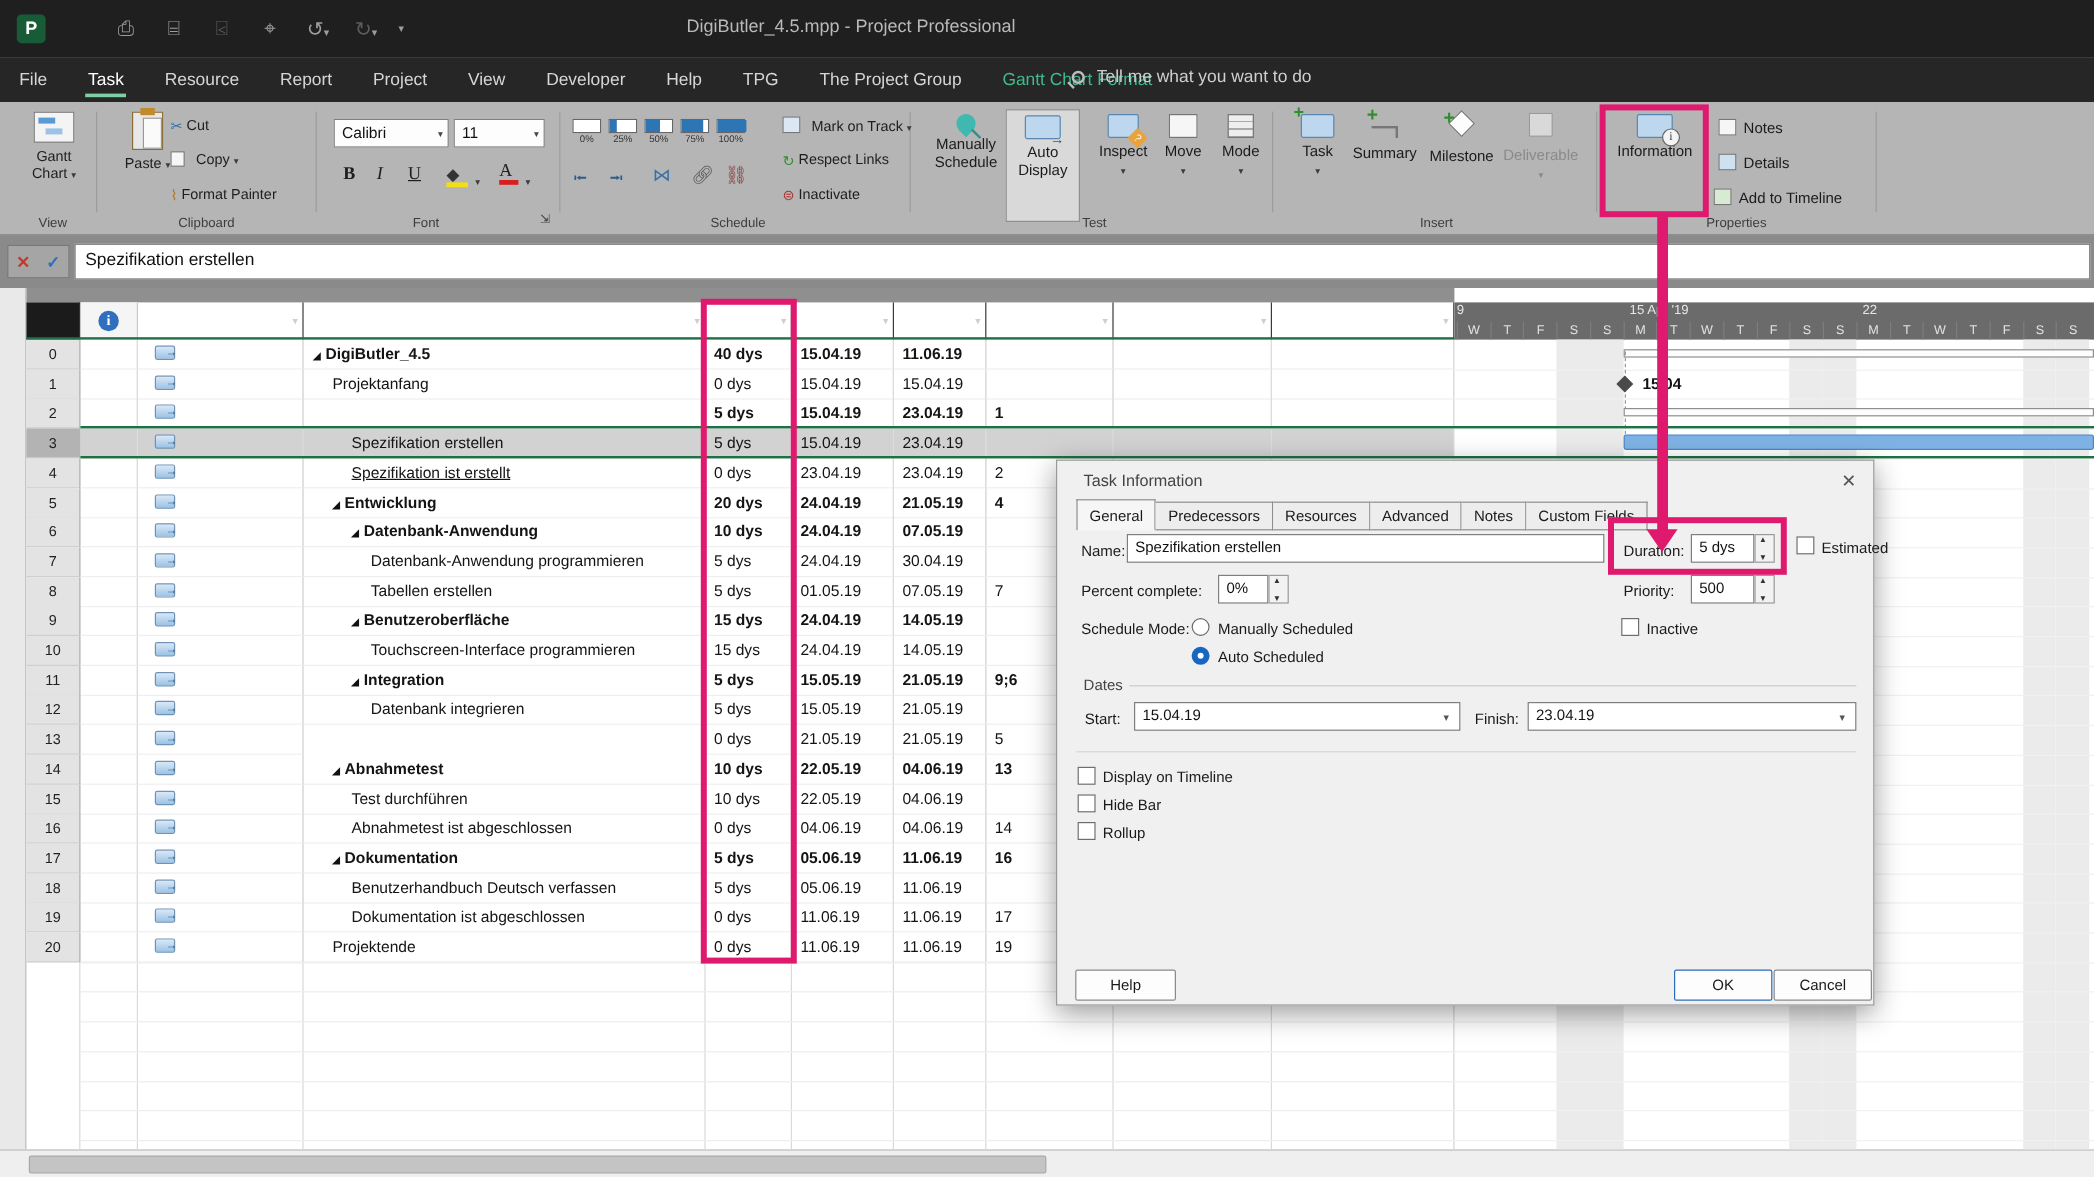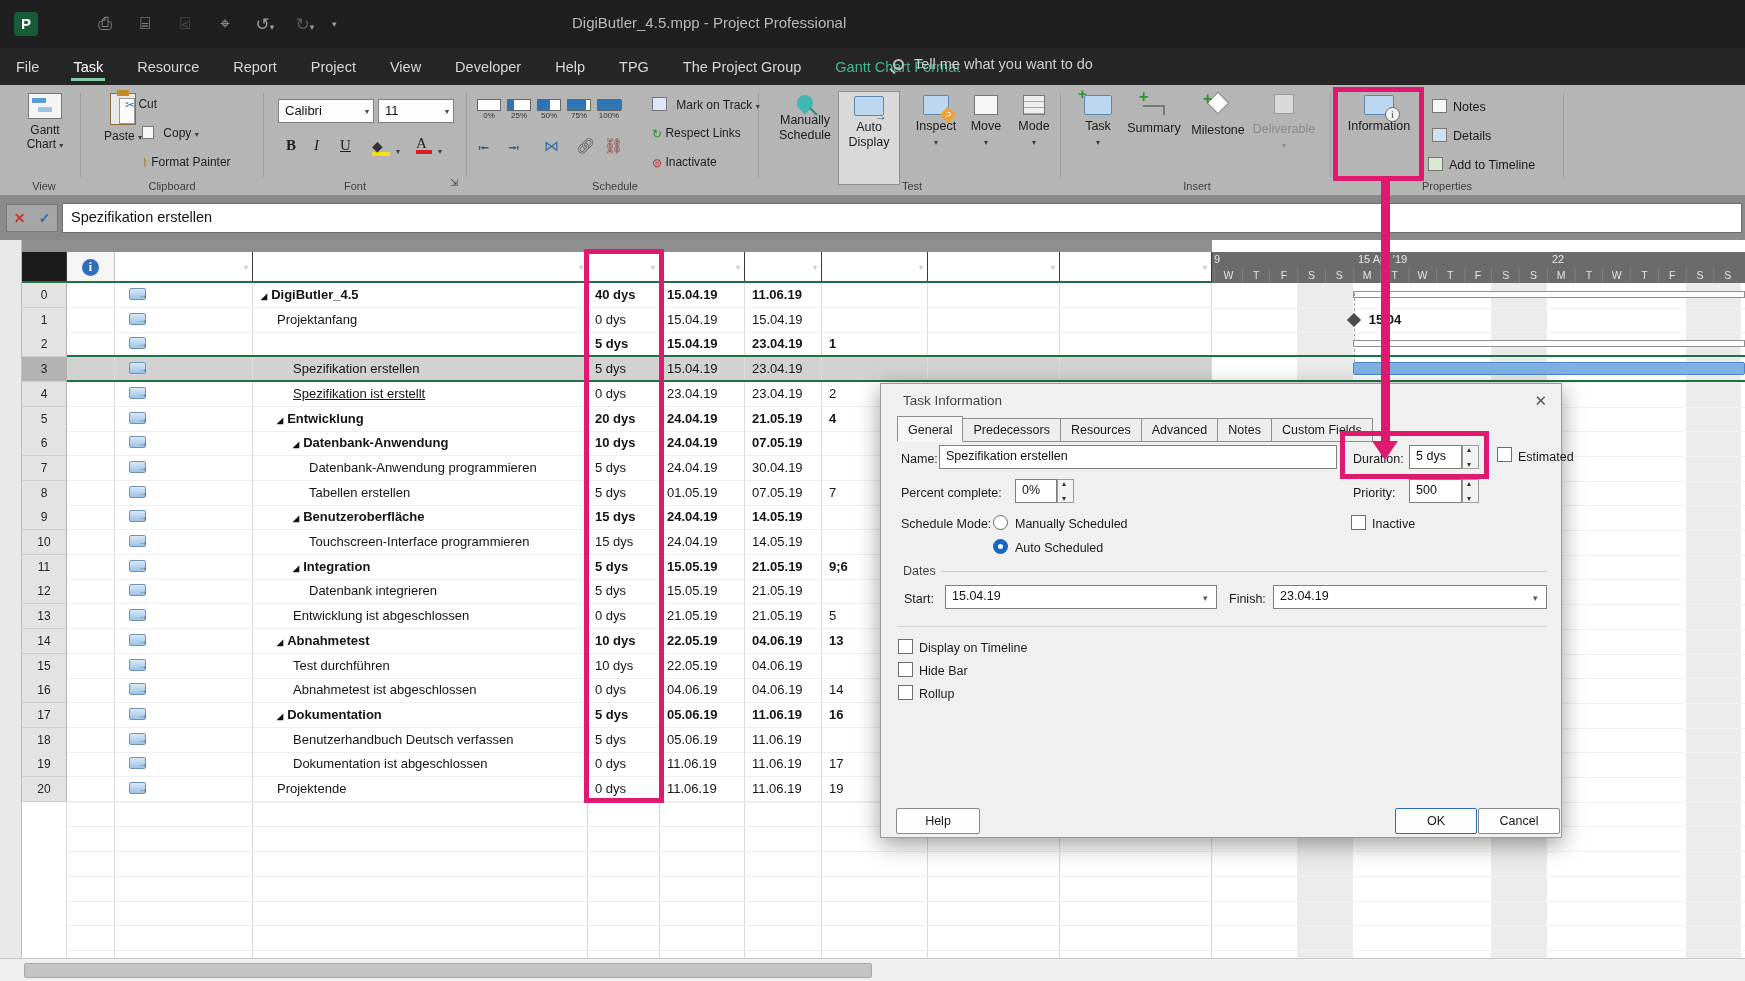--- a/index.html
+++ b/index.html
@@ -201,21 +201,21 @@
     <div class="bigbtn" style="left:14px">
       <div class="bicon ganttchart-ic"></div>
       <span>Gantt Chart</span> <span class="chev">▾</span>
     </div>
     <div class="glabel" style="left:44px">View</div>
 
     <div class="bigbtn" style="left:92px">
       <div class="bicon clip-ic"></div>
       <span>Paste</span> <span class="chev">▾</span>
     </div>
-    <div class="smalllbl" style="left:125px; top:12px">
+    <div class="smalllbl" style="left:142px; top:12px">
       <span class="mini" style="color:#356ea8">✂</span>
       <span>Cut</span></div>
     <div class="smalllbl" style="left:142px; top:41px">
       <span class="mini prop-ic" style="width:12px;height:13px"></span>
       <span>Copy</span> <span class="chev">▾</span></div>
     <div class="smalllbl" style="left:142px; top:70px">
       <span class="mini" style="color:#b0791f">⌇</span>
       <span>Format Painter</span></div>
     <div class="glabel" style="left:172px">Clipboard</div>
 
@@ -538,21 +538,20 @@
           <div class="tcell" style="left: 638px; width: 85px;">15.05.19</div>
           <div class="tcell" style="left: 723px; width: 77px;">21.05.19</div>
           <div class="tcell" style="left: 800px; width: 106px;"></div>
           <div class="tcell" style="left: 906px; width: 132px;"></div>
           <div class="tcell" style="left: 1038px; width: 152px;"></div>
         </div>
         <div class="trow" style="top: 352.1px;">
           <div class="tnum">13</div>
           <div class="tcell" style="left: 45px; width: 48px;"></div>
           <div class="tcell" style="left: 93px; width: 138px; padding-left: 14px;"><span class="tmicon"></span></div>
-          <div class="tcell" style="left: 231px; width: 335px; padding-left: 40px;"><span>Entwicklung ist abgeschlossen</span></div>
           <div class="tcell" style="left: 566px; width: 72px;">0 dys</div>
           <div class="tcell" style="left: 638px; width: 85px;">21.05.19</div>
           <div class="tcell" style="left: 723px; width: 77px;">21.05.19</div>
           <div class="tcell" style="left: 800px; width: 106px;">5</div>
           <div class="tcell" style="left: 906px; width: 132px;"></div>
           <div class="tcell" style="left: 1038px; width: 152px;"></div>
         </div>
         <div class="trow" style="top: 376.8px;">
           <div class="tnum">14</div>
           <div class="tcell" style="left: 45px; width: 48px;"></div>

